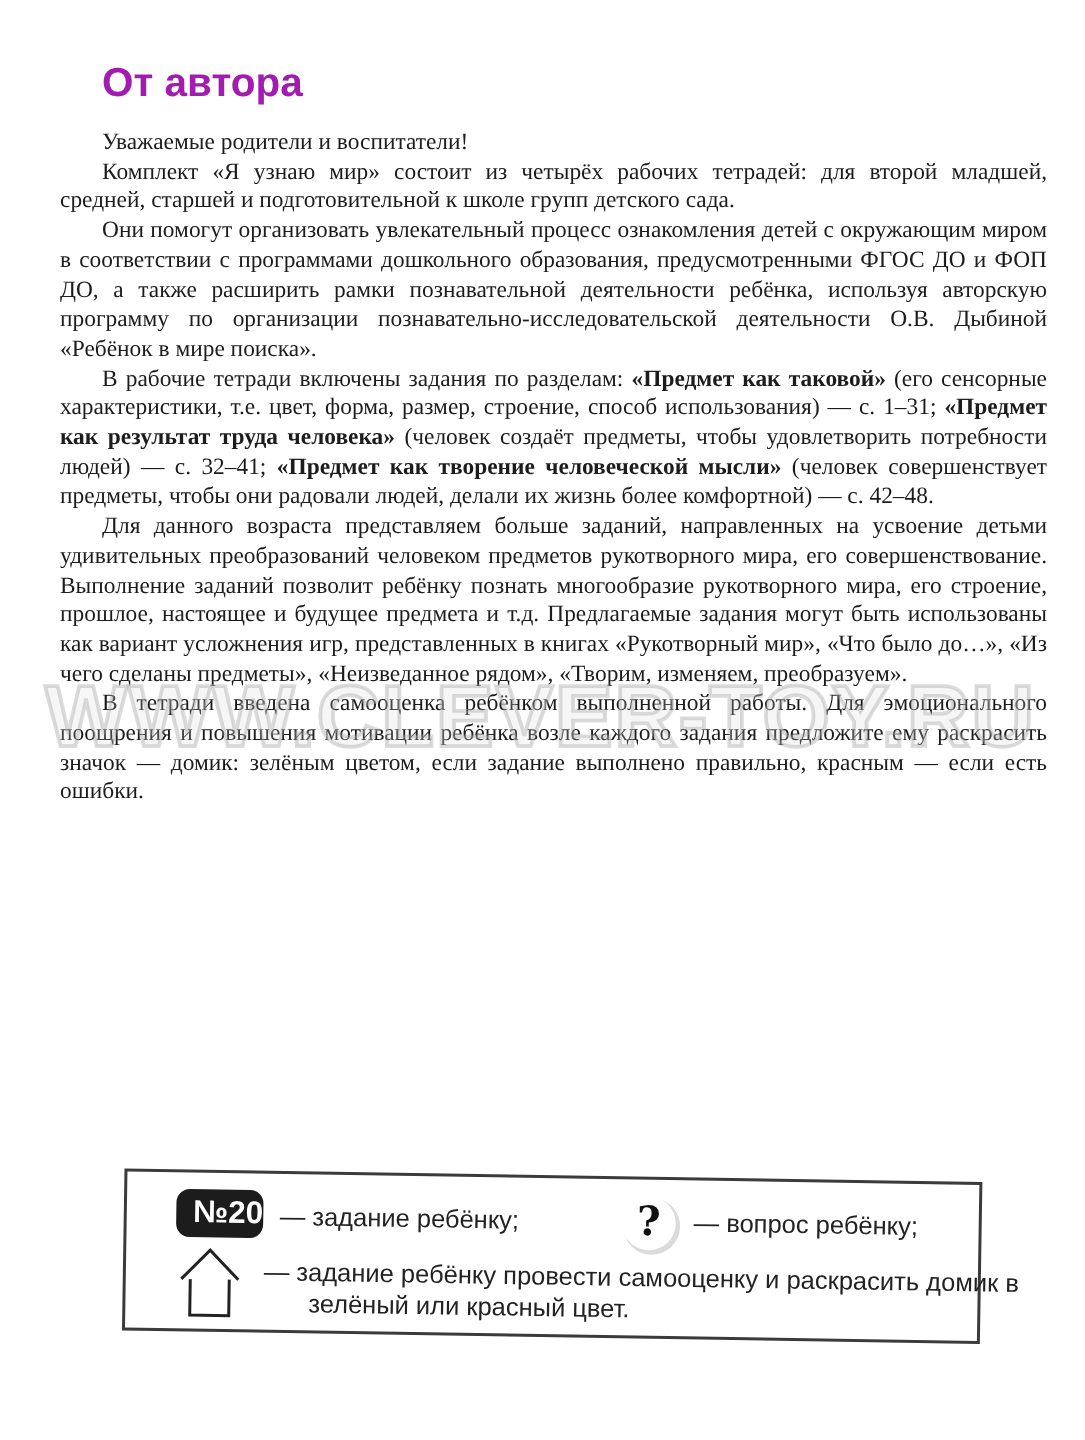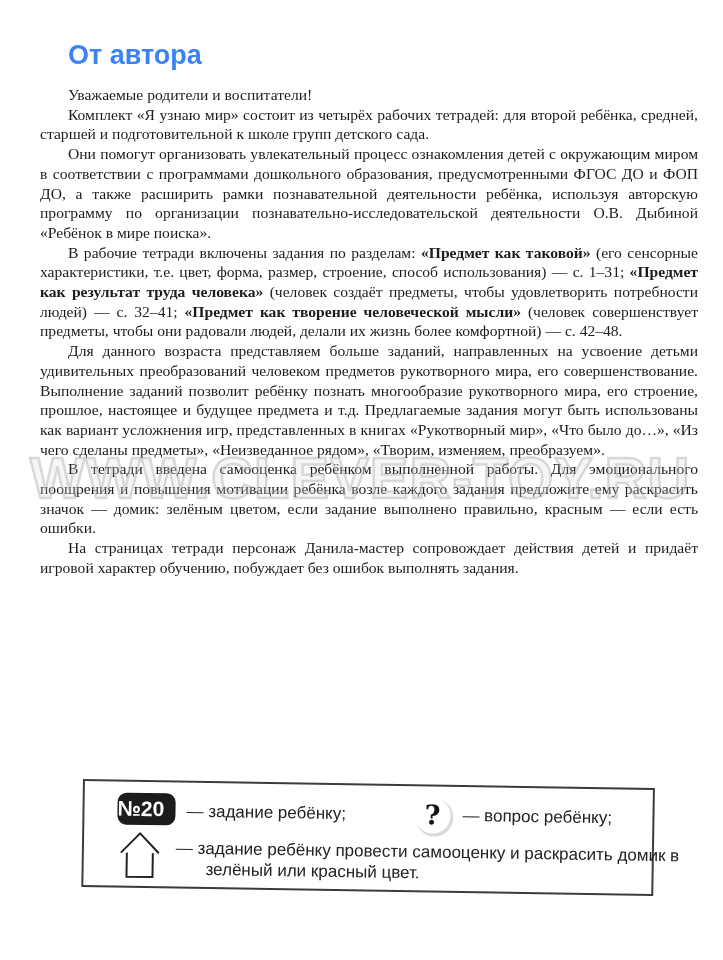--- a/index.html
+++ b/index.html
@@ -14,21 +14,21 @@
   .page{
     position:absolute;
     left:40px;top:40px;
     width:658px;
   }
   h1.title{
     margin:0 0 14px 28px;
     font-size:27px;
     font-weight:bold;
     letter-spacing:0;
-    color:#3b82f6;
+    color:#a21caf;
   }
   .content p{
     margin:0;
     text-indent:28px;
     text-align:justify;
     font-size:15.6px;
     line-height:19.7px;
     color:#1c1c1c;
     font-family:Liberation Serif, serif;
   }
@@ -59,21 +59,21 @@
   .badge{
     position:absolute;
     left:33px;top:11px;
     width:58px;height:32px;
     background:#1c1c1c;
     border-radius:9px;
     color:#ffffff;
     font-weight:bold;
     font-size:21px;
     line-height:32px;
-    text-align:left;
+    text-align:right;
   }
   .legend-label{
     position:absolute;
     font-size:17px;
     line-height:21px;
     color:#222222;
     white-space:nowrap;
   }
   .lbl-task{left:102px;top:18px;}
   .lbl-question{left:378px;top:18px;}
@@ -106,26 +106,25 @@
     width:40px;height:50px;
   }
 </style>
 </head>
 <body>
 
 <div class="page">
   <h1 class="title">От автора</h1>
   <div class="content">
       <p><span>Уважаемые родители и воспитатели!</span></p>
-      <p><span>Комплект «Я узнаю мир» состоит из четырёх рабочих тетрадей: для второй ребёнка, средней, старшей и подготовительной к школе групп детского сада.</span></p>
+      <p><span>Комплект «Я узнаю мир» состоит из четырёх рабочих тетрадей: для второй младшей, средней, старшей и подготовительной к школе групп детского сада.</span></p>
       <p><span>Они помогут организовать увлекательный процесс ознакомления детей с окружающим миром в соответствии с программами дошкольного образования, предусмотренными ФГОС ДО и ФОП ДО, а также расширить рамки познавательной деятельности ребёнка, используя авторскую программу по организации познавательно-исследовательской деятельности О.В. Дыбиной «Ребёнок в мире поиска».</span></p>
       <p><span>В рабочие тетради включены задания по разделам: </span><span class="b">«Предмет как таковой»</span><span> (его сенсорные характеристики, т.е. цвет, форма, размер, строение, способ использования) — с. 1–31; </span><span class="b">«Предмет как результат труда человека»</span><span> (человек создаёт предметы, чтобы удовлетворить потребности людей) — с. 32–41; </span><span class="b">«Предмет как творение человеческой мысли»</span><span> (человек совершенствует предметы, чтобы они радовали людей, делали их жизнь более комфортной) — с. 42–48.</span></p>
       <p><span>Для данного возраста представляем больше заданий, направленных на усвоение детьми удивительных преобразований человеком предметов рукотворного мира, его совершенствование. Выполнение заданий позволит ребёнку познать многообразие рукотворного мира, его строение, прошлое, настоящее и будущее предмета и т.д. Предлагаемые задания могут быть использованы как вариант усложнения игр, представленных в книгах «Рукотворный мир», «Что было до…», «Из чего сделаны предметы», «Неизведанное рядом», «Творим, изменяем, преобразуем».</span></p>
       <p><span>В тетради введена самооценка ребёнком выполненной работы. Для эмоционального поощрения и повышения мотивации ребёнка возле каждого задания предложите ему раскрасить значок — домик: зелёным цветом, если задание выполнено правильно, красным — если есть ошибки.</span></p>
-      <p><span>На страницах тетради персонаж Данила-мастер сопровождает действия детей и придаёт игровой характер обучению, побуждает без ошибок выполнять задания.</span></p>
     </div>
 </div>
 
 <div class="watermark">WWW.CLEVER-TOY.RU</div>
 
 <div class="legend-box">
   <div class="badge">
     <span>№20</span>
   </div>
   <div class="legend-label lbl-task">— задание ребёнку;</div>

